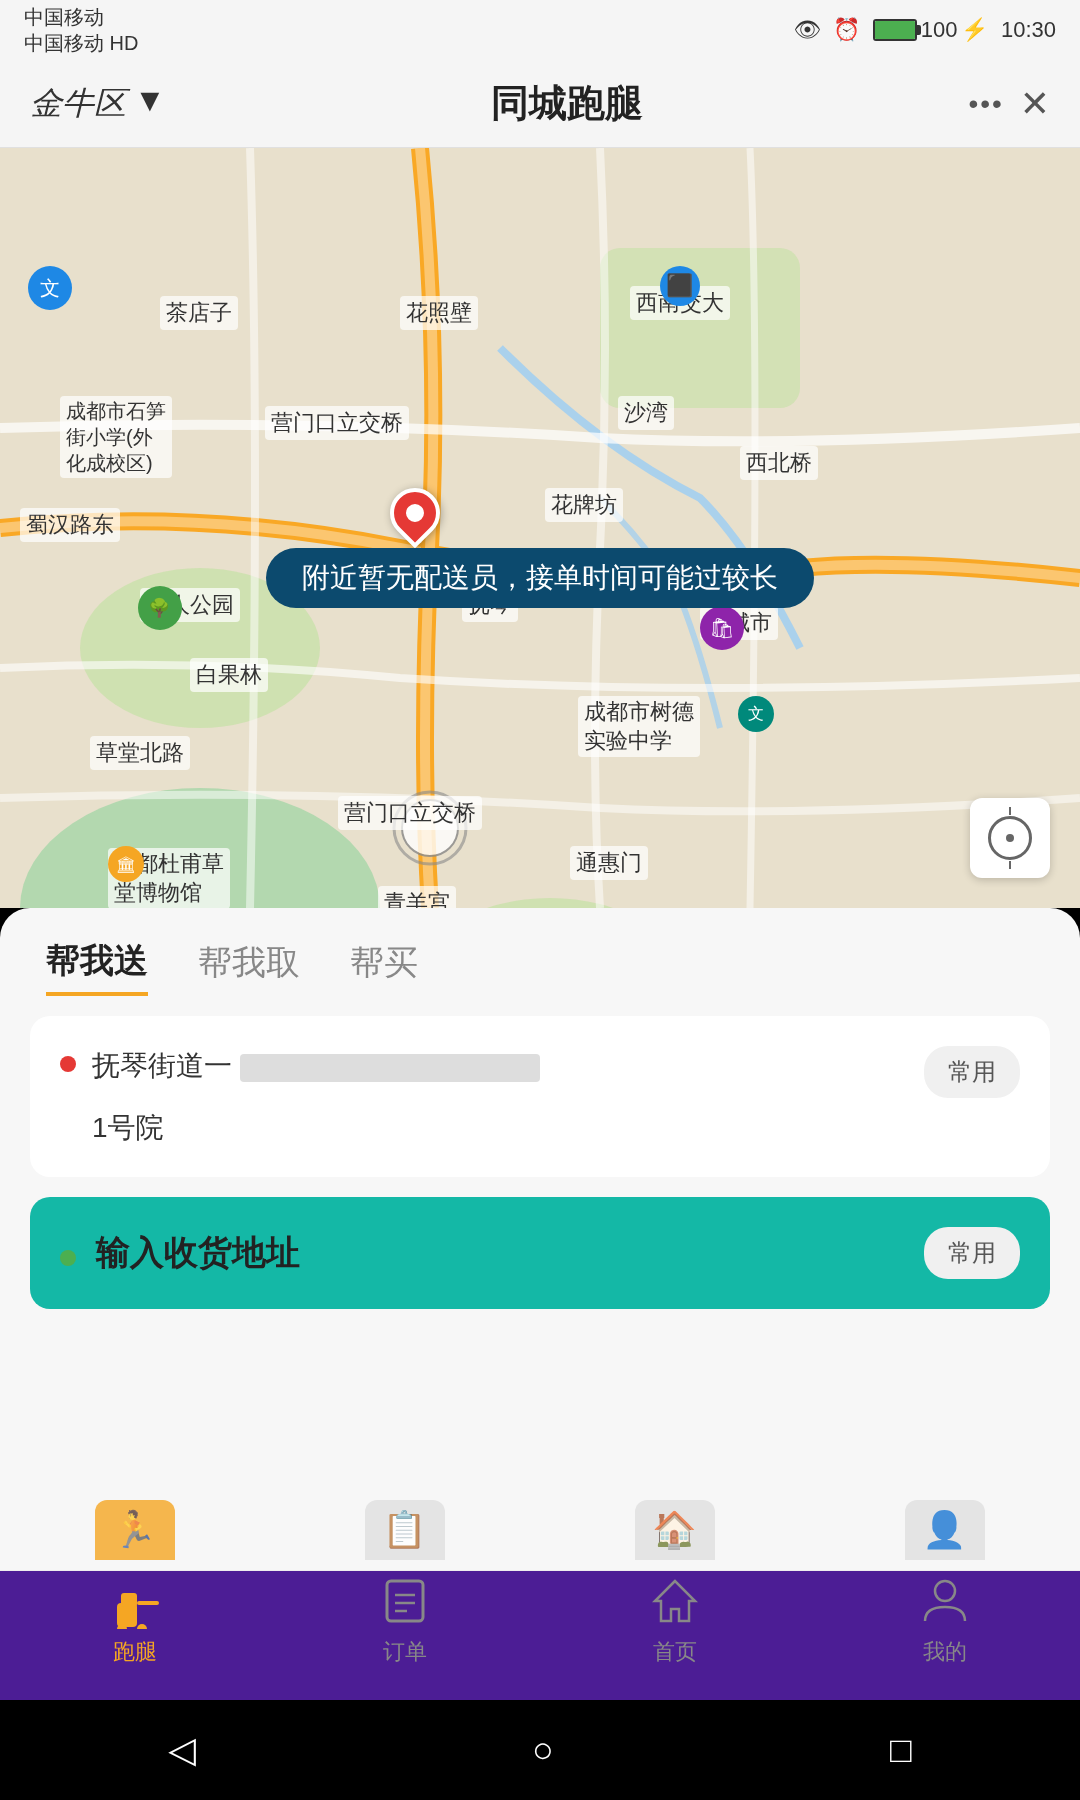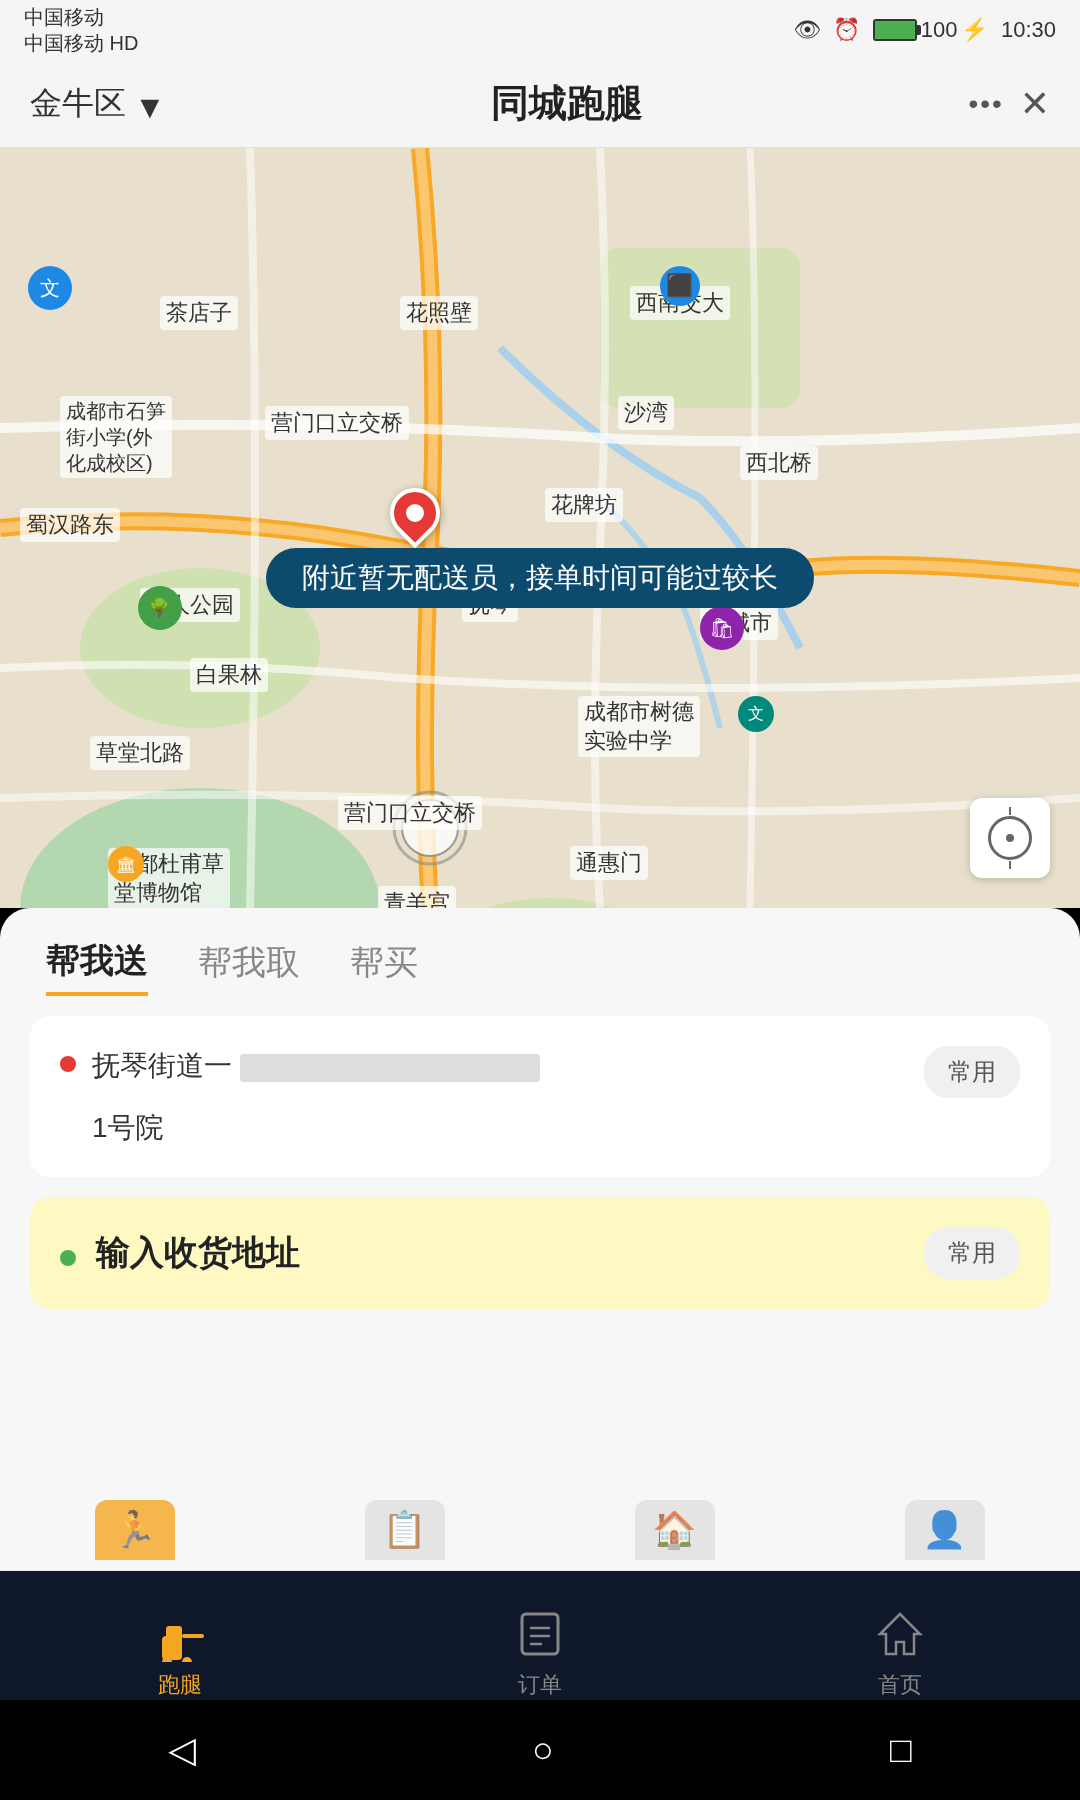--- a/index.html
+++ b/index.html
@@ -79,24 +79,25 @@
       background: #f5f5f5;
       display: flex;
       align-items: center;
       justify-content: space-between;
       padding: 0 30px;
       z-index: 100;
       border-bottom: 1px solid #e0e0e0;
     }
     .nav-left {
       display: flex;
-      align-items: flex-end;
+      align-items: flex-start;
       gap: 8px;
       font-size: 32px;
       color: #333;
+      font-style: italic;
     }
     .nav-title {
       font-size: 38px;
       font-weight: bold;
       color: #222;
       text-align: center;
     }
     .nav-right {
       display: flex;
       align-items: center;
@@ -296,43 +297,43 @@
     }
     .complete-hint {
       color: #f5a623;
       font-size: 26px;
       margin-top: 6px;
       margin-left: 32px;
     }
 
     
     .delivery-card {
-      background: #fef9c3;
+      background: #14b8a6;
       border-radius: 20px;
       padding: 30px 30px;
       display: flex;
       align-items: center;
       gap: 20px;
     }
     .delivery-title {
       font-size: 34px;
       font-weight: bold;
       color: #222;
       flex: 1;
     }
 
     
     .bottom-nav {
       position: absolute;
       bottom: 100px;
       left: 0; right: 0;
       height: 130px;
-      background: #0f172a;
-      display: flex;
-      align-items: flex-end;
+      background: #4c1d95;
+      display: flex;
+      align-items: flex-start;
       justify-content: space-around;
       border-top: 1px solid #eee;
       z-index: 100;
     }
     .nav-item {
       display: flex;
       flex-direction: column;
       align-items: center;
       gap: 6px;
       flex: 1;
@@ -608,19 +609,28 @@
     <span class="nav-label">订单</span>
   </div>
   <div class="nav-item">
     <div class="nav-icon">
       <svg width="56" height="56" viewBox="0 0 56 56">
         <path d="M28 8 L8 28 L14 28 L14 48 L24 48 L24 36 L32 36 L32 48 L42 48 L42 28 L48 28 Z" stroke="#888" stroke-width="2.5" fill="none"></path>
       </svg>
     </div>
     <span class="nav-label">首页</span>
   </div>
+  <div class="nav-item">
+    <div class="nav-icon">
+      <svg width="56" height="56" viewBox="0 0 56 56">
+        <circle cx="28" cy="18" r="10" stroke="#888" stroke-width="2.5" fill="none"></circle>
+        <path d="M8 48 Q8 34 28 34 Q48 34 48 48" stroke="#888" stroke-width="2.5" fill="none"></path>
+      </svg>
+    </div>
+    <span class="nav-label">我的</span>
+  </div>
 </div>
 
 <div class="gesture-bar">
   <span class="gesture-btn">◁</span>
   <span class="gesture-btn">○</span>
   <span class="gesture-btn">□</span>
 </div>
 
 </body></html>

